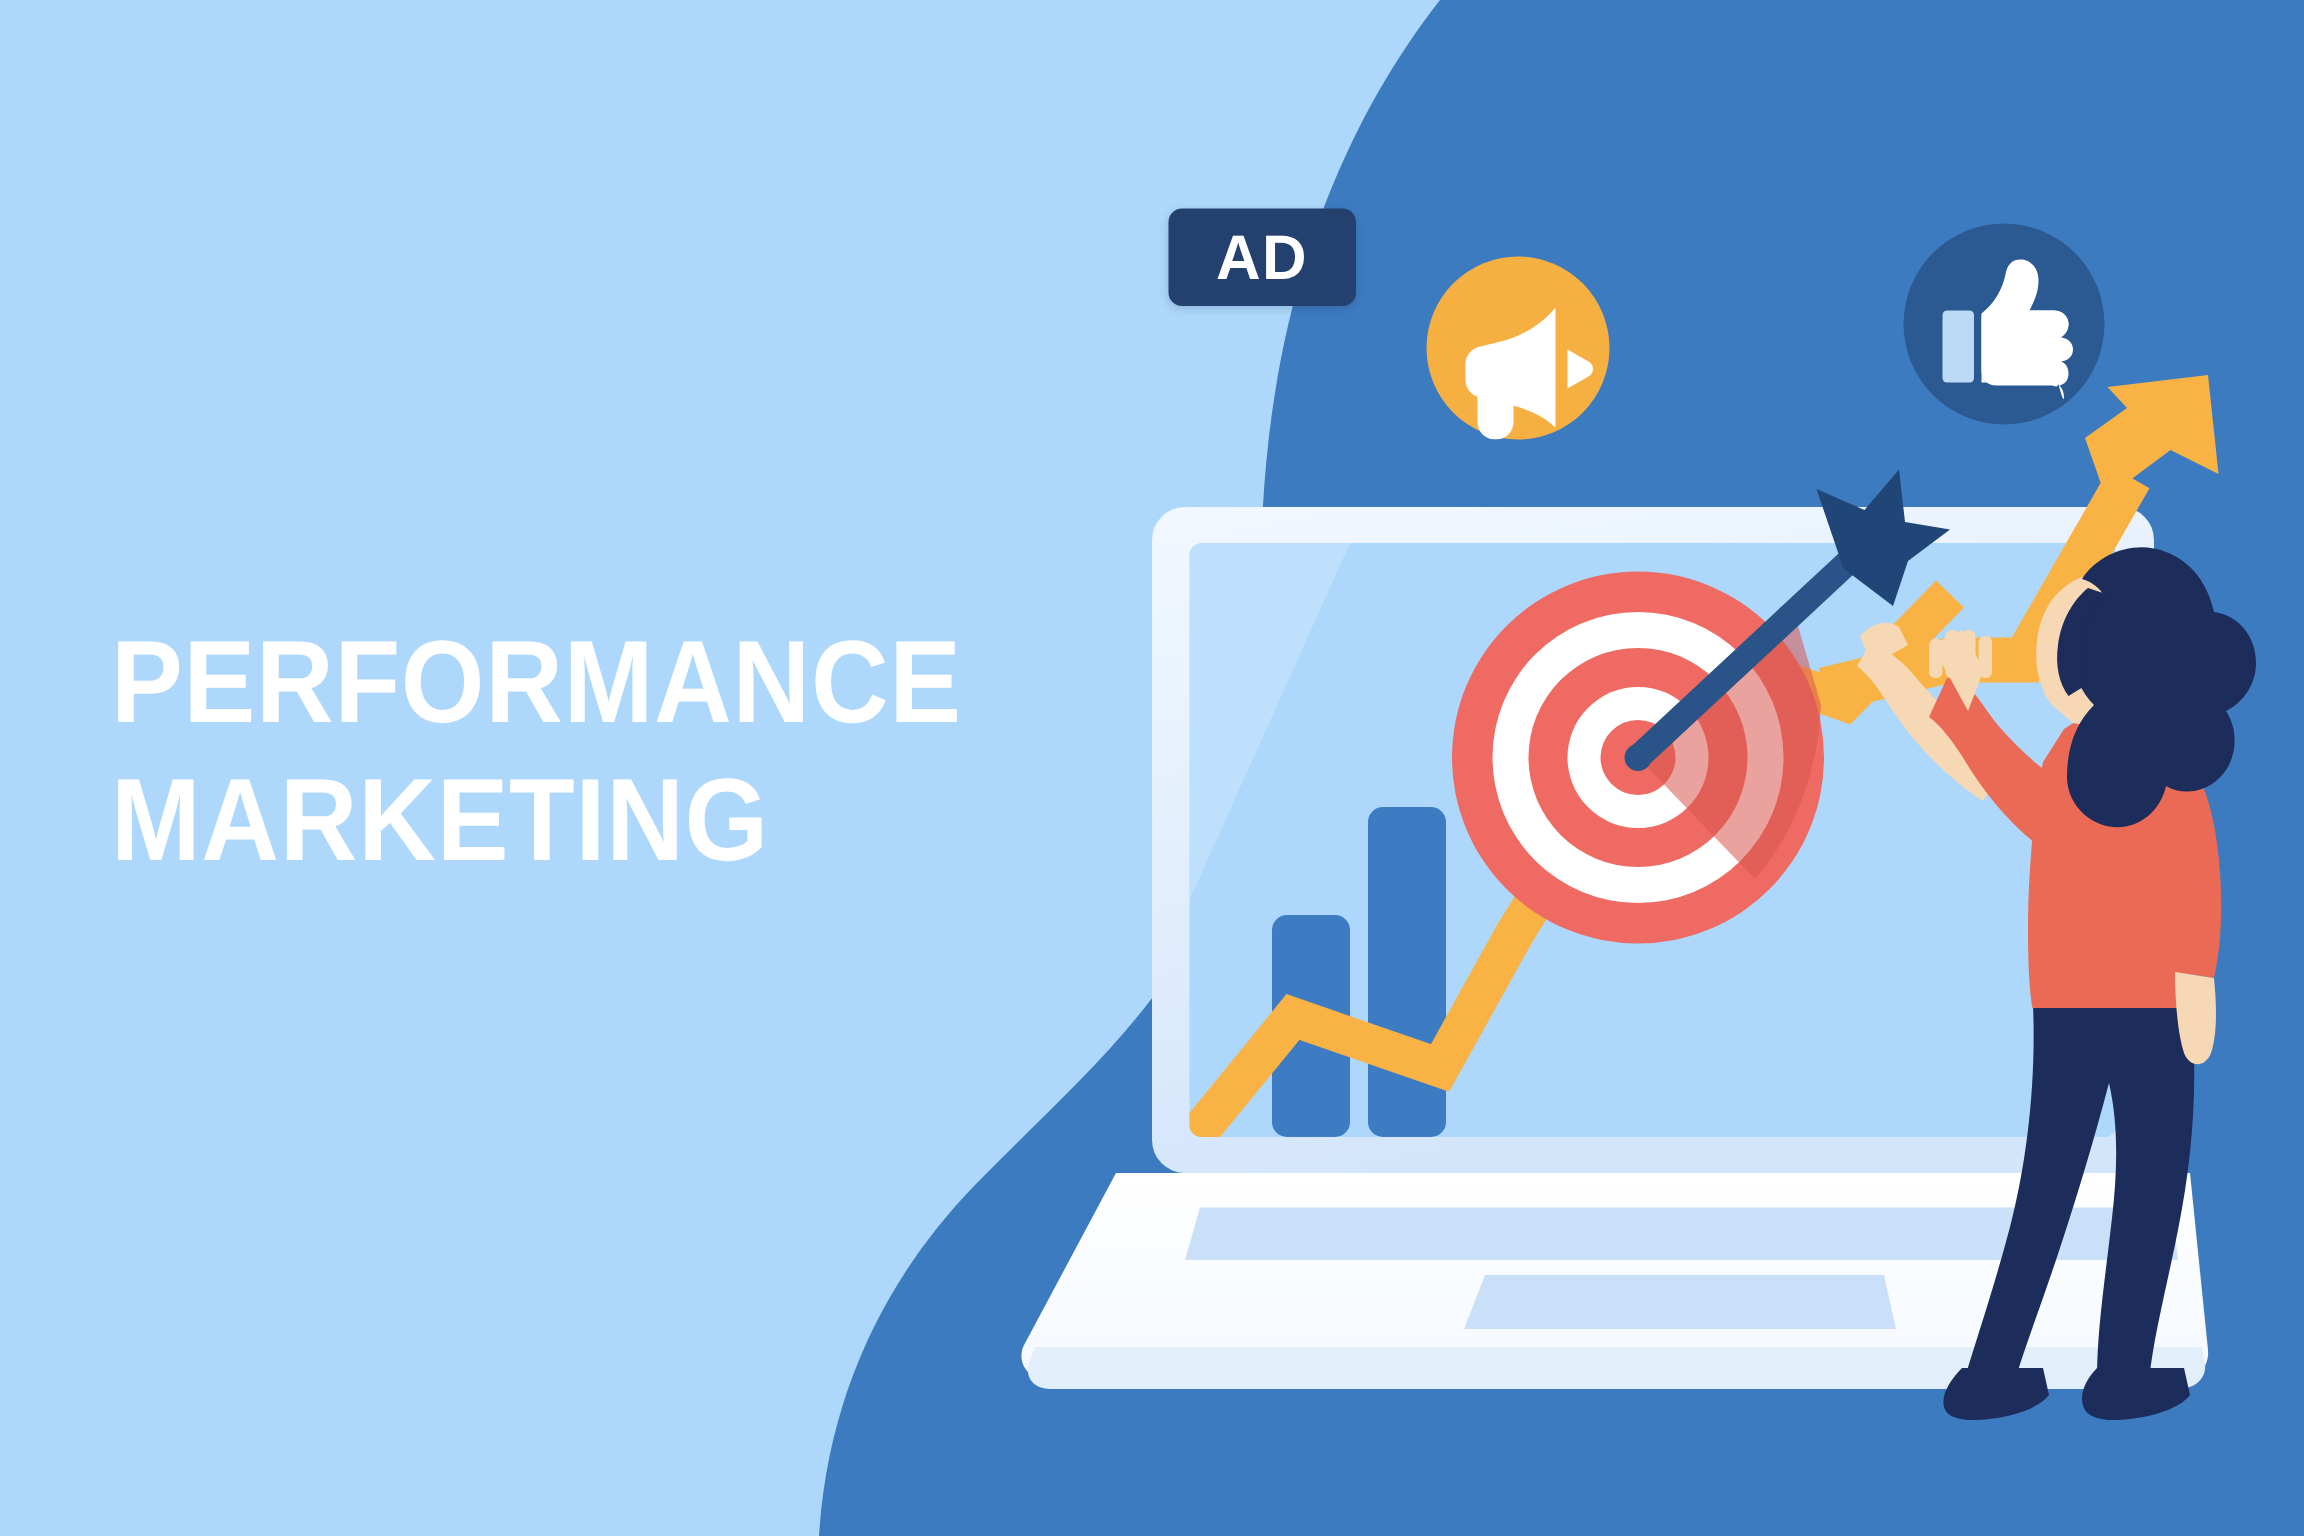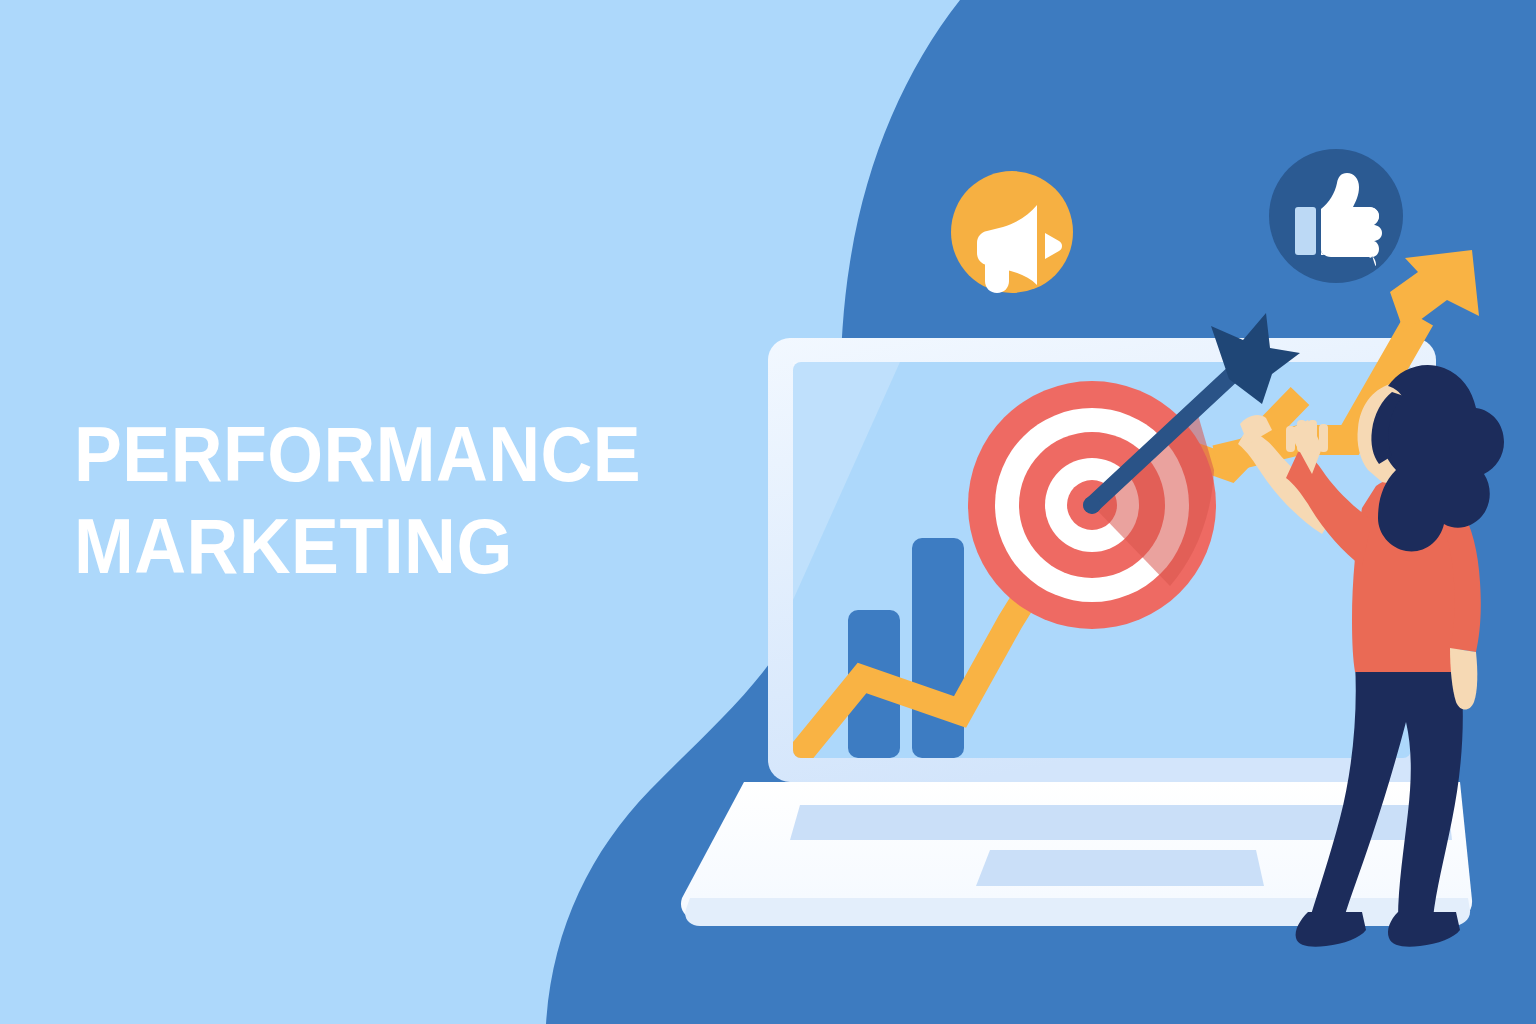--- a/index.html
+++ b/index.html
@@ -260,20 +260,23 @@
                C 1388 446 1387 434 1390 422
                C 1392 412 1397 402 1404 396 Z"></path>
     </g>
   </svg>
 
   <div class="headline">
     <span class="ln">PERFORMANCE</span>
     <span class="ln">MARKETING</span>
   </div>
 
+  <div class="ad-badge">
+    <span class="ad-text">AD</span>
+  </div>
 
   <div class="icon-circle" id="megaphone-badge">
     <svg width="122" height="122" viewBox="0 0 122 122">
 
       <path fill="#FFFFFF" d="M 86 34
                C 78 44 66 52 52 56
                L 36 60
                C 30 61 26 66 26 72
                L 26 82
                C 26 88 30 93 36 94

